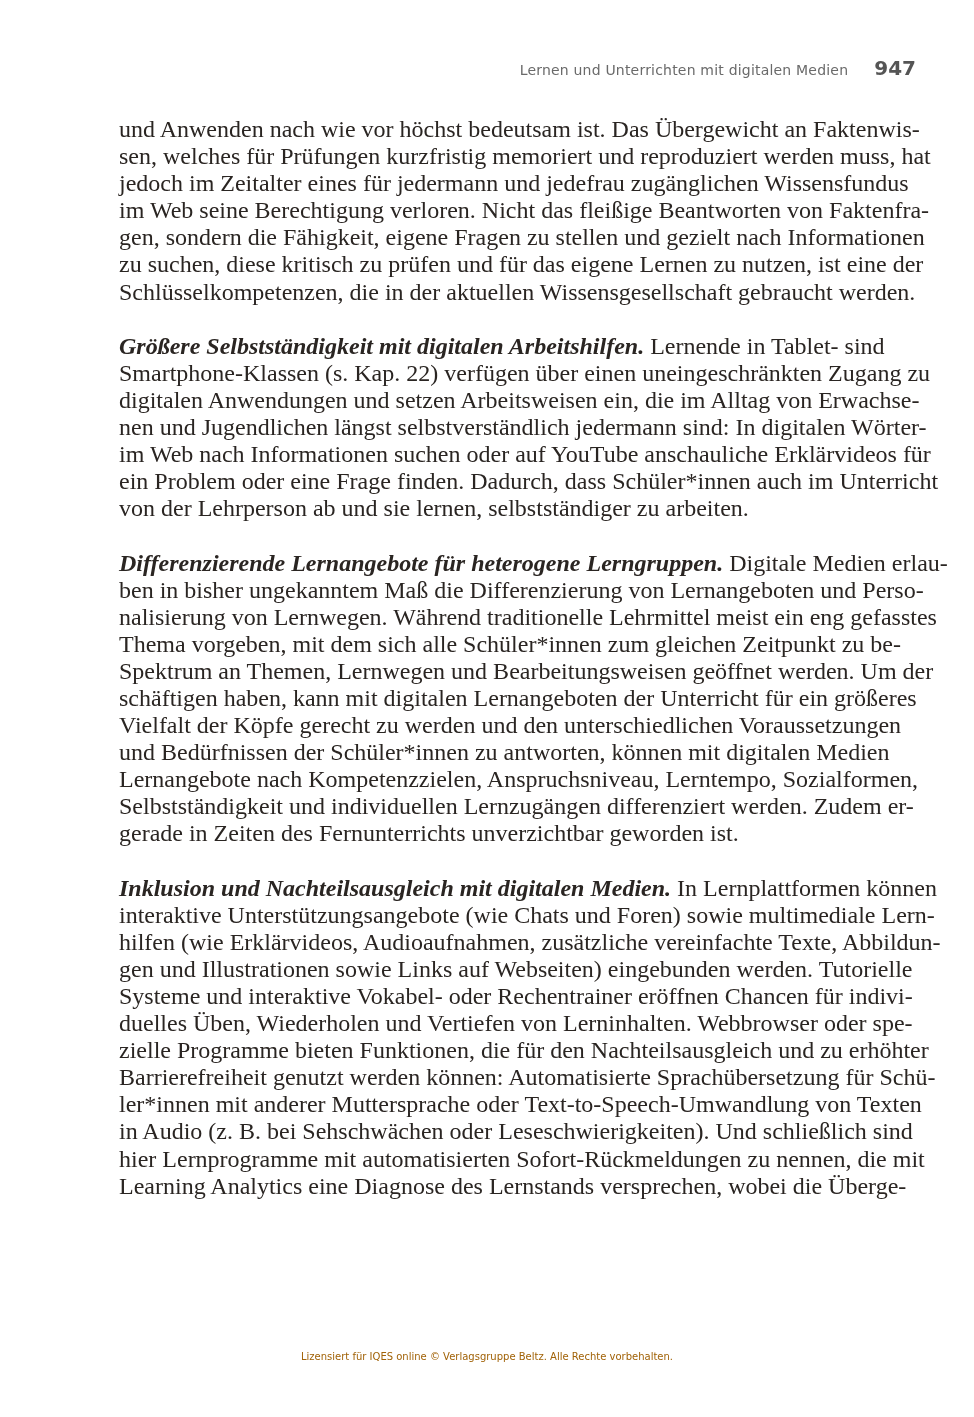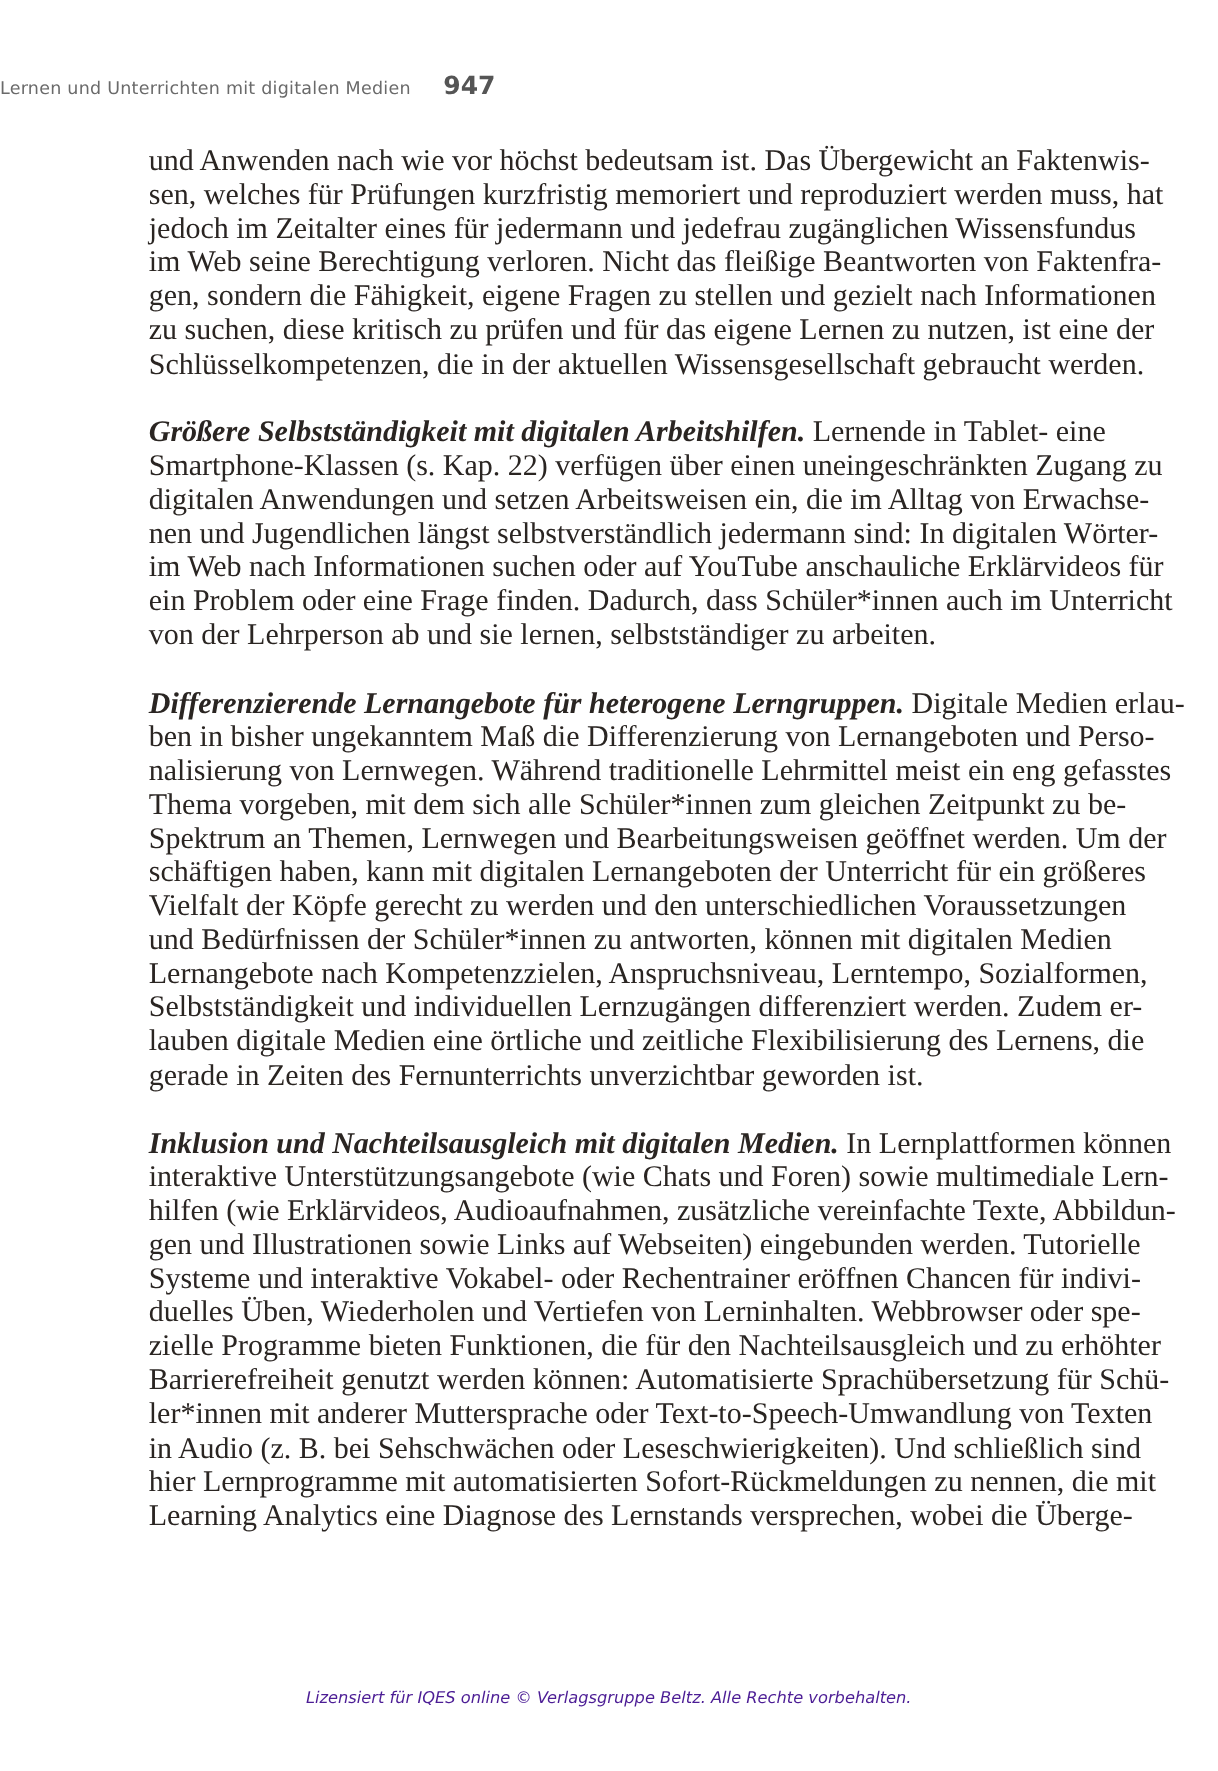--- a/index.html
+++ b/index.html
@@ -1,35 +1,35 @@
 <!DOCTYPE html>
 <html><head>
   <meta charset="utf-8">
   <style>
     html, body { margin: 0; padding: 0; background: #ffffff; }
     body { width: 974px; height: 1417px; position: relative; overflow: hidden; }
     .header {
       position: absolute; top: 56px; right: 58px; left: 0;
-      display: flex; align-items: baseline;
+      display: flex; justify-content: flex-end; align-items: baseline;
       font-family: "DejaVu Sans", sans-serif; color: #6a6a6a;
     }
     .running-title { font-size: 14px; letter-spacing: 0.2px; margin-right: 26px; }
     .page-number { font-size: 20px; font-weight: bold; color: #555; }
     .body-text {
       position: absolute; left: 119px; width: 738px; top: 116px;
       font-family: "Liberation Serif", serif; font-size: 24px; line-height: 27.1px;
       color: #2a2522; text-align: justify; hyphens: manual;
     }
     .para { margin: 0 0 27.1px 0; text-align-last: justify; }
     .lead { font-weight: bold; font-style: italic; }
     .line { display: block; text-align: justify; text-align-last: justify; white-space: nowrap; }
     .line.end { text-align-last: left; }
     .footer {
       position: absolute; top: 1351px; left: 0; right: 0; text-align: center;
-      font-family: "DejaVu Sans", sans-serif; font-size: 13px; color: #4c1d95; font-style: italic;
+      font-family: "DejaVu Sans", sans-serif; font-size: 10px; color: #a16207;
     }
   </style>
 </head>
 <body>
 
 <div class="header">
   <span class="running-title">Lernen und Unterrichten mit digitalen Medien</span>
   <span class="page-number">947</span>
 </div>
 
@@ -38,41 +38,40 @@
     <span class="line">und Anwenden nach wie vor höchst bedeutsam ist. Das Übergewicht an Faktenwis-</span>
     <span class="line">sen, welches für Prüfungen kurzfristig memoriert und reproduziert werden muss, hat</span>
     <span class="line">jedoch im Zeitalter eines für jedermann und jedefrau zugänglichen Wissensfundus</span>
     <span class="line">im Web seine Berechtigung verloren. Nicht das fleißige Beantworten von Faktenfra-</span>
     <span class="line">gen, sondern die Fähigkeit, eigene Fragen zu stellen und gezielt nach Informationen</span>
     <span class="line">zu suchen, diese kritisch zu prüfen und für das eigene Lernen zu nutzen, ist eine der</span>
     <span class="line end">Schlüsselkompetenzen, die in der aktuellen Wissensgesellschaft gebraucht werden.</span>
   </div>
 
   <div class="para">
-    <span class="line"><span class="lead">Größere Selbstständigkeit mit digitalen Arbeitshilfen.</span><span> Lernende in Tablet- eine</span></span>
+    <span class="line"><span class="lead">Größere Selbstständigkeit mit digitalen Arbeitshilfen.</span><span> Lernende in Tablet- sind</span></span>
     <span class="line">Smartphone-Klassen (s. Kap. 22) verfügen über einen uneingeschränkten Zugang zu</span>
     <span class="line">digitalen Anwendungen und setzen Arbeitsweisen ein, die im Alltag von Erwachse-</span>
     <span class="line">nen und Jugendlichen längst selbstverständlich jedermann sind: In digitalen Wörter-</span>
     <span class="line">im Web nach Informationen suchen oder auf YouTube anschauliche Erklärvideos für</span>
     <span class="line">ein Problem oder eine Frage finden. Dadurch, dass Schüler*innen auch im Unterricht</span>
     <span class="line end">von der Lehrperson ab und sie lernen, selbstständiger zu arbeiten.</span>
   </div>
 
   <div class="para">
     <span class="line"><span class="lead">Differenzierende Lernangebote für heterogene Lerngruppen.</span><span> Digitale Medien erlau-</span></span>
     <span class="line">ben in bisher ungekanntem Maß die Differenzierung von Lernangeboten und Perso-</span>
     <span class="line">nalisierung von Lernwegen. Während traditionelle Lehrmittel meist ein eng gefasstes</span>
     <span class="line">Thema vorgeben, mit dem sich alle Schüler*innen zum gleichen Zeitpunkt zu be-</span>
     <span class="line">Spektrum an Themen, Lernwegen und Bearbeitungsweisen geöffnet werden. Um der</span>
     <span class="line">schäftigen haben, kann mit digitalen Lernangeboten der Unterricht für ein größeres</span>
     <span class="line">Vielfalt der Köpfe gerecht zu werden und den unterschiedlichen Voraussetzungen</span>
     <span class="line">und Bedürfnissen der Schüler*innen zu antworten, können mit digitalen Medien</span>
     <span class="line">Lernangebote nach Kompetenzzielen, Anspruchsniveau, Lerntempo, Sozialformen,</span>
     <span class="line">Selbstständigkeit und individuellen Lernzugängen differenziert werden. Zudem er-</span>
-    <span class="line">lauben digitale Medien eine örtliche und zeitliche Flexibilisierung des Lernens, die</span>
     <span class="line end">gerade in Zeiten des Fernunterrichts unverzichtbar geworden ist.</span>
   </div>
 
   <div class="para">
     <span class="line"><span class="lead">Inklusion und Nachteilsausgleich mit digitalen Medien.</span><span> In Lernplattformen können</span></span>
     <span class="line">interaktive Unterstützungsangebote (wie Chats und Foren) sowie multimediale Lern-</span>
     <span class="line">hilfen (wie Erklärvideos, Audioaufnahmen, zusätzliche vereinfachte Texte, Abbildun-</span>
     <span class="line">gen und Illustrationen sowie Links auf Webseiten) eingebunden werden. Tutorielle</span>
     <span class="line">Systeme und interaktive Vokabel- oder Rechentrainer eröffnen Chancen für indivi-</span>
     <span class="line">duelles Üben, Wiederholen und Vertiefen von Lerninhalten. Webbrowser oder spe-</span>

